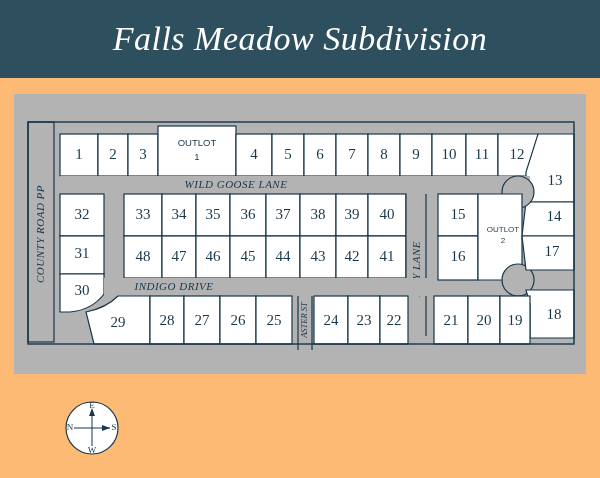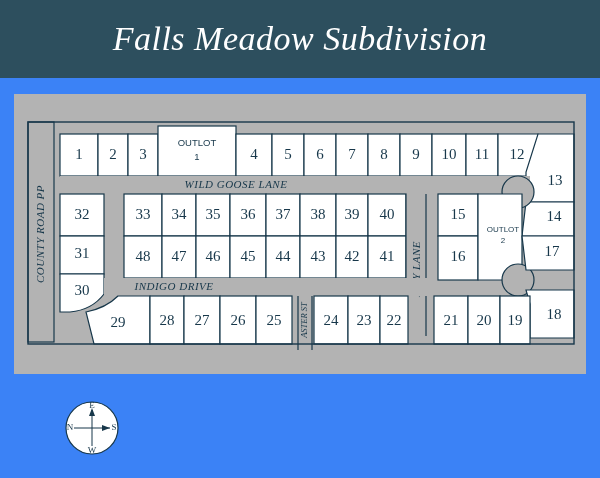--- a/index.html
+++ b/index.html
@@ -11,21 +11,21 @@
     height: 478px;
     background: #c9c9c9;
     font-family: "Liberation Sans", sans-serif;
     overflow: hidden;
     position: relative;
   }
   #page {
     position: relative;
     width: 600px;
     height: 478px;
-    background: #3b82f6;
+    background: #fdba74;
   }
   #header {
     position: absolute;
     left: 0; top: 0;
     width: 600px;
     height: 78px;
     background: #2d4f5e;
   }
   #header-title {
     position: absolute;

